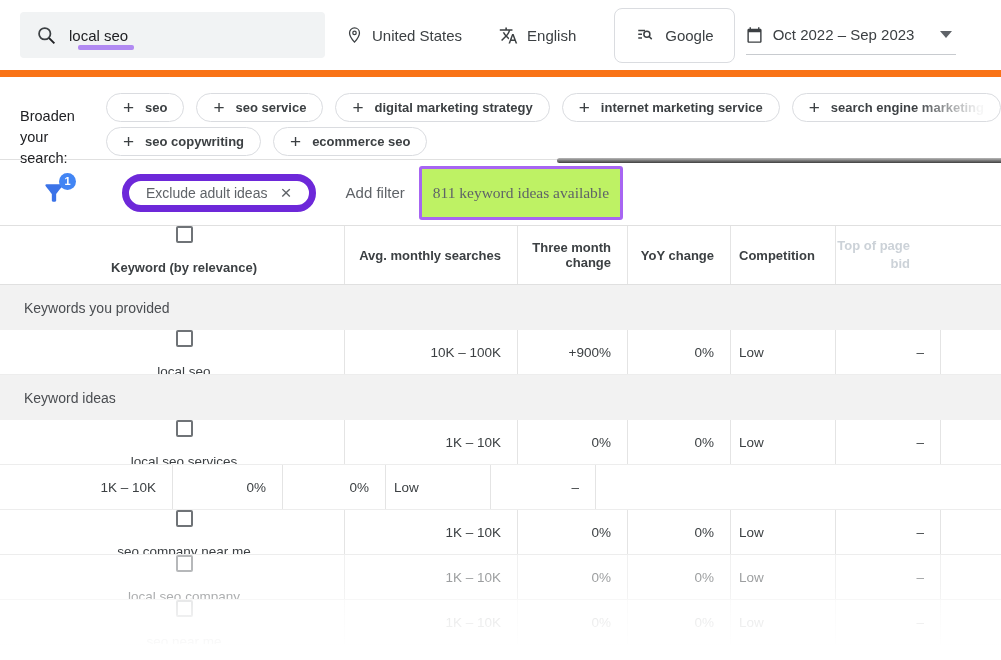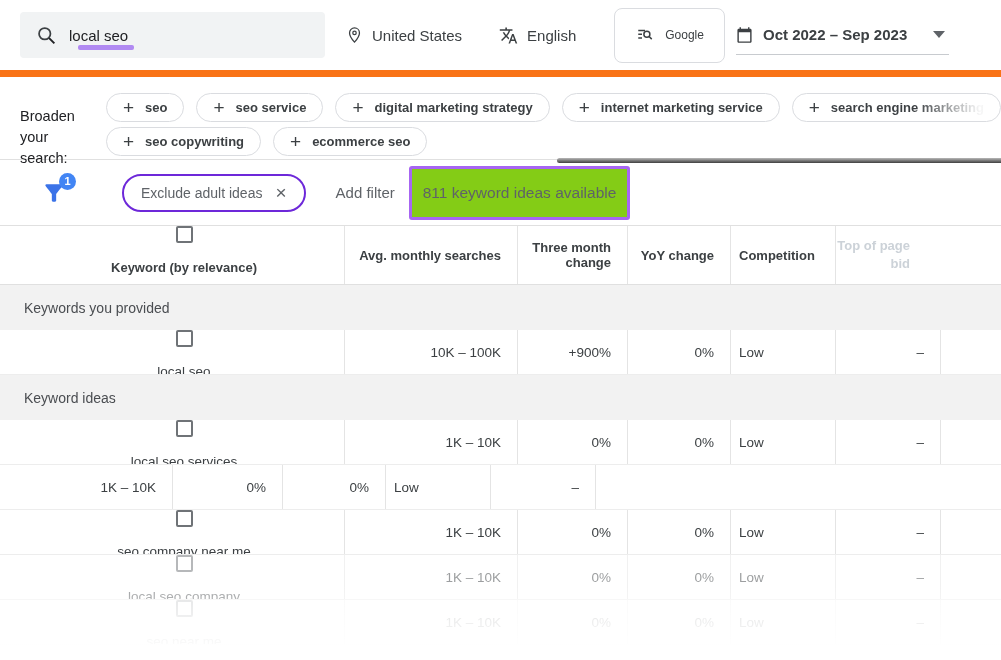--- a/index.html
+++ b/index.html
@@ -12,23 +12,23 @@
     border-radius:4px; display:flex; align-items:center; position:relative; }
   .search-box svg { margin-left:16px; }
   .search-input { border:none; background:transparent; outline:none; font:400 15px "Liberation Sans",sans-serif;
     color:#202124; margin-left:12px; width:210px; }
   .annot-underline { position:absolute; left:58px; top:33px; width:56px; height:5px;
     background:#b18af2; border-radius:2px; }
   .tb-item { display:flex; align-items:center; gap:9px; font-size:15px; color:#3c4043; }
   .loc { margin-left:21px; }
   .lang { margin-left:37px; }
   .google-btn { margin-left:38px; border:1px solid #dadce0; border-radius:8px; height:55px;
-    padding:0 20px; display:flex; align-items:center; gap:10px; font-size:12px; color:#3c4043; background:#fff; cursor:pointer; }
+    padding:0 20px; display:flex; align-items:center; gap:10px; font-size:15px; color:#3c4043; background:#fff; cursor:pointer; }
   .date-picker { margin-left:11px; display:flex; align-items:center; gap:10px;
-    border-bottom:1px solid #c8cbcf; padding:0 4px 10px 0; margin-top:10px;font-weight:bold; }
+    border-bottom:1px solid #c8cbcf; padding:0 4px 10px 0; margin-top:10px; }
   .date-text { font-size:15px; color:#3c4043; }
   .caret { width:0; height:0; border-left:6px solid transparent; border-right:6px solid transparent;
     border-top:7px solid #5f6368; margin-left:16px; }
 
   
   .broaden { border-top:7px solid #f97316; border-bottom:1px solid #e0e0e0; height:90px;
     display:flex; padding:16px 0 0 20px; }
   .broaden-label { width:112px; font-size:14.5px; line-height:1.45; color:#202124; padding-top:13px; }
   .chip-rows { margin-left:11px; }
   .chip-row { display:flex; gap:12px; margin-bottom:5px; }
@@ -40,27 +40,27 @@
     -webkit-background-clip:text; background-clip:text; color:transparent; }
 
   
   .filter-row { height:65px; display:flex; align-items:center; position:relative; }
   .hscrollbar { position:absolute; left:557px; top:-2px; width:444px; height:5px;
     background:linear-gradient(#b8b8b8,#3f3f3f); border-radius:3px 0 0 3px; }
   .funnel-wrap { margin-left:41px; position:relative; width:26px; height:26px; }
   .badge { position:absolute; top:-7px; right:-9px; width:17px; height:17px; border-radius:50%;
     background:#4285f4; color:#fff; font-size:11px; font-weight:700; display:flex;
     align-items:center; justify-content:center; }
-  .exclude-chip { margin-left:55px; height:38px; border:2px solid #6d28d9; border-radius:19px;
+  .exclude-chip { margin-left:55px; height:38px; border:7px solid #6d28d9; border-radius:19px;
     display:flex; align-items:center; gap:13px; padding:0 17px; background:#fff; cursor:pointer; }
   .exclude-chip .lbl { font-size:14px; color:#5f6368; }
   .exclude-chip .x { font-size:19px; color:#5f6368; line-height:1; }
   .add-filter { margin-left:30px; font-size:15px; color:#5f6368; cursor:pointer; }
-  .ideas-box { margin-left:14px; border:3px solid #a765f2; border-radius:3px; background:#84cc16;
-    padding:15px 11px; font-size:15.5px; color:#5f6368; }
+  .ideas-box { margin-left:14px; border:3px solid #a765f2; border-radius:3px; background:#bef264;
+    padding:15px 11px; font-size:15.5px; color:#5f6368;font-family:Liberation Serif, serif; }
 
   
   .trow { display:flex; width:1001px; }
   .c0{width:345px;flex-direction:column;} .c1{width:173px;} .c2{width:110px;} .c3{width:103px;}
   .c4{width:105px;} .c5{width:105px;} .c6{flex:1;}
   .cell { display:flex; align-items:center; border-right:1px solid #e4e4e4; overflow:hidden; }
   .cell:last-child { border-right:none; }
   .thead { height:60px; border-top:1px solid #e0e0e0; border-bottom:1px solid #e0e0e0; }
   .thead .cell { font-size:13px; font-weight:700; color:#3c4043; }
   .right { justify-content:flex-end; text-align:right; padding-right:16px; }

